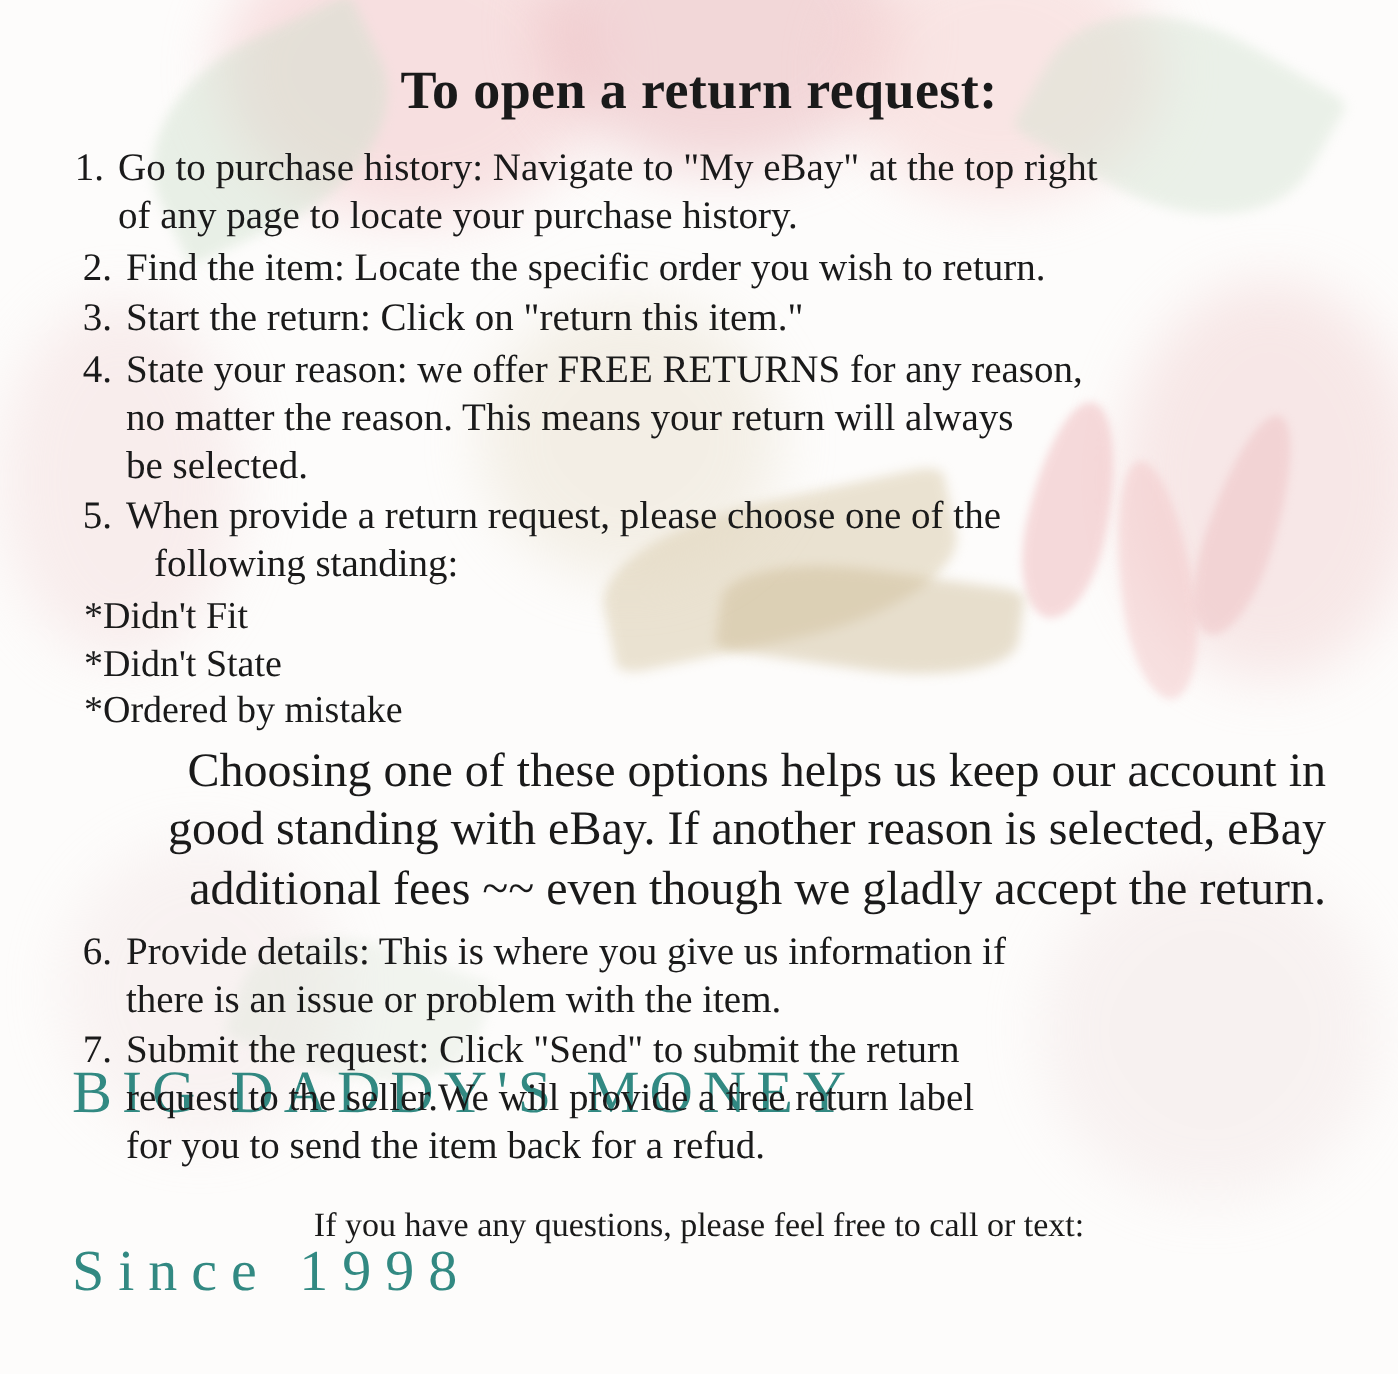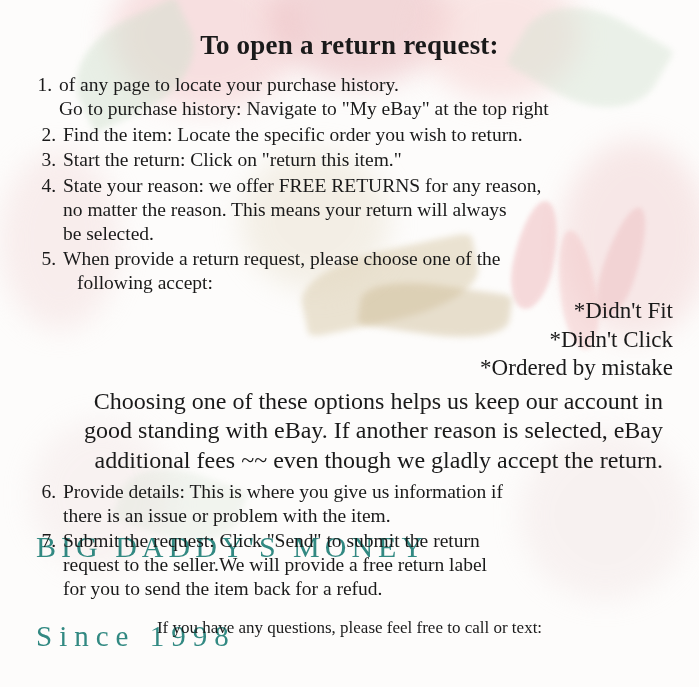--- a/index.html
+++ b/index.html
@@ -117,22 +117,22 @@
     margin: 0;
   }
   .step-text p + p {
     text-indent: 0;
   }
 
   .reasons {
     margin: 2px 0 0 0;
     padding: 0;
     list-style: none;
-    text-align: right;
-    font-size: 23px;
+    text-align: left;
+    font-size: 19px;
     line-height: 1.24;
   }
   .reasons li {
     margin: 0;
     padding-left: 16px;
   }
 
   .para {
     font-size: 24px;
     line-height: 1.24;
@@ -182,22 +182,22 @@
   <div class="watermark since">Since 1998</div>
 
   <div class="content">
 
     <h1 class="title">To open a return request:</h1>
 
     <ol class="steps">
       <li>
         <span class="num">1.</span>
         <span class="step-text">
+          <p>Go to purchase history: Navigate to "My eBay" at the top right</p>
           <p>of any page to locate your purchase history.</p>
-          <p>Go to purchase history: Navigate to "My eBay" at the top right</p>
         </span>
       </li>
       <li>
         <span class="num indent">2.</span>
         <span class="step-text">
           <p>Find the item: Locate the specific order you wish to return.</p>
         </span>
       </li>
       <li>
         <span class="num indent">3.</span>
@@ -210,28 +210,28 @@
         <span class="step-text">
           <p>State your reason: we offer FREE RETURNS for any reason,</p>
           <p>no matter the reason. This means your return will always</p>
           <p>be selected.</p>
         </span>
       </li>
       <li>
         <span class="num indent">5.</span>
         <span class="step-text">
           <p>When provide a return request, please choose one of the</p>
-          <p style="padding-left:14px;">following accept:</p>
+          <p style="padding-left:14px;">following standing:</p>
         </span>
       </li>
     </ol>
 
     <ul class="reasons">
       <li>*Didn't Fit</li>
-      <li>*Didn't Click</li>
+      <li>*Didn't State</li>
       <li>*Ordered by mistake</li>
     </ul>
 
     <div class="para">
       <p style="margin:0;">Choosing one of these options helps us keep our account in</p>
       <p style="margin:0;">good standing with eBay. If another reason is selected, eBay</p>
       <p style="margin:0;">additional fees ~~ even though we gladly accept the return.</p>
     </div>
 
     <ol class="steps">

